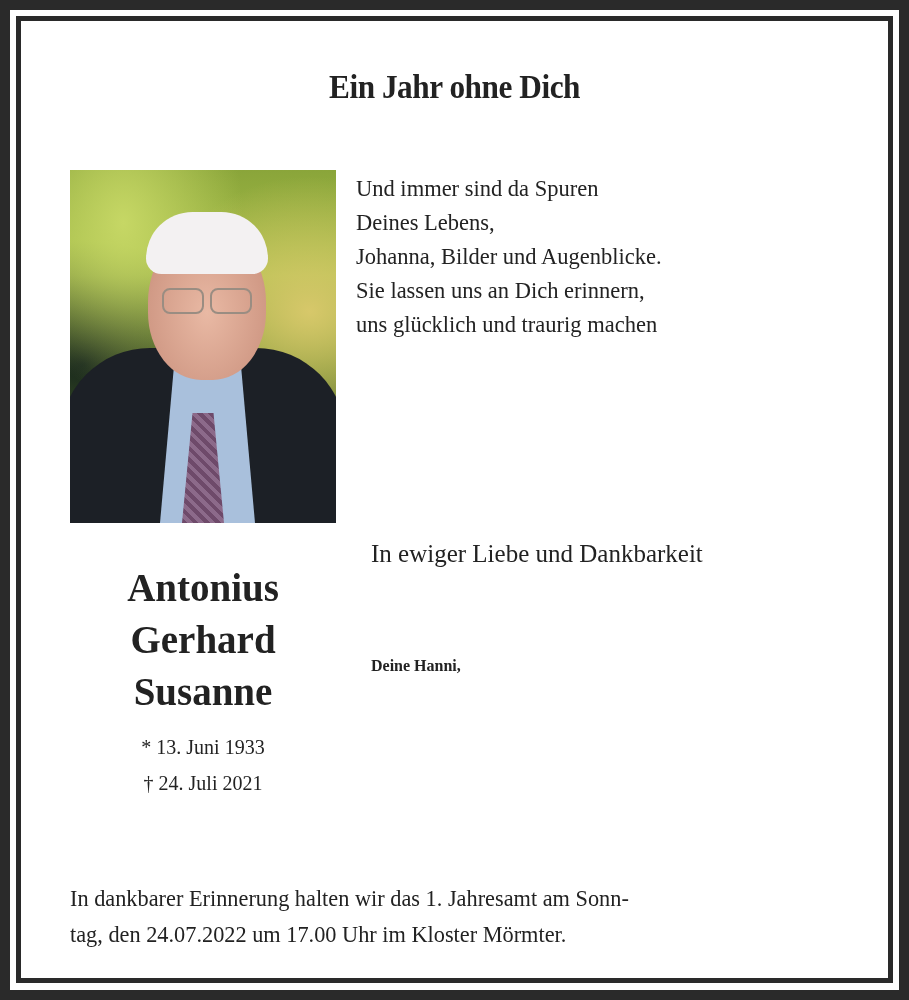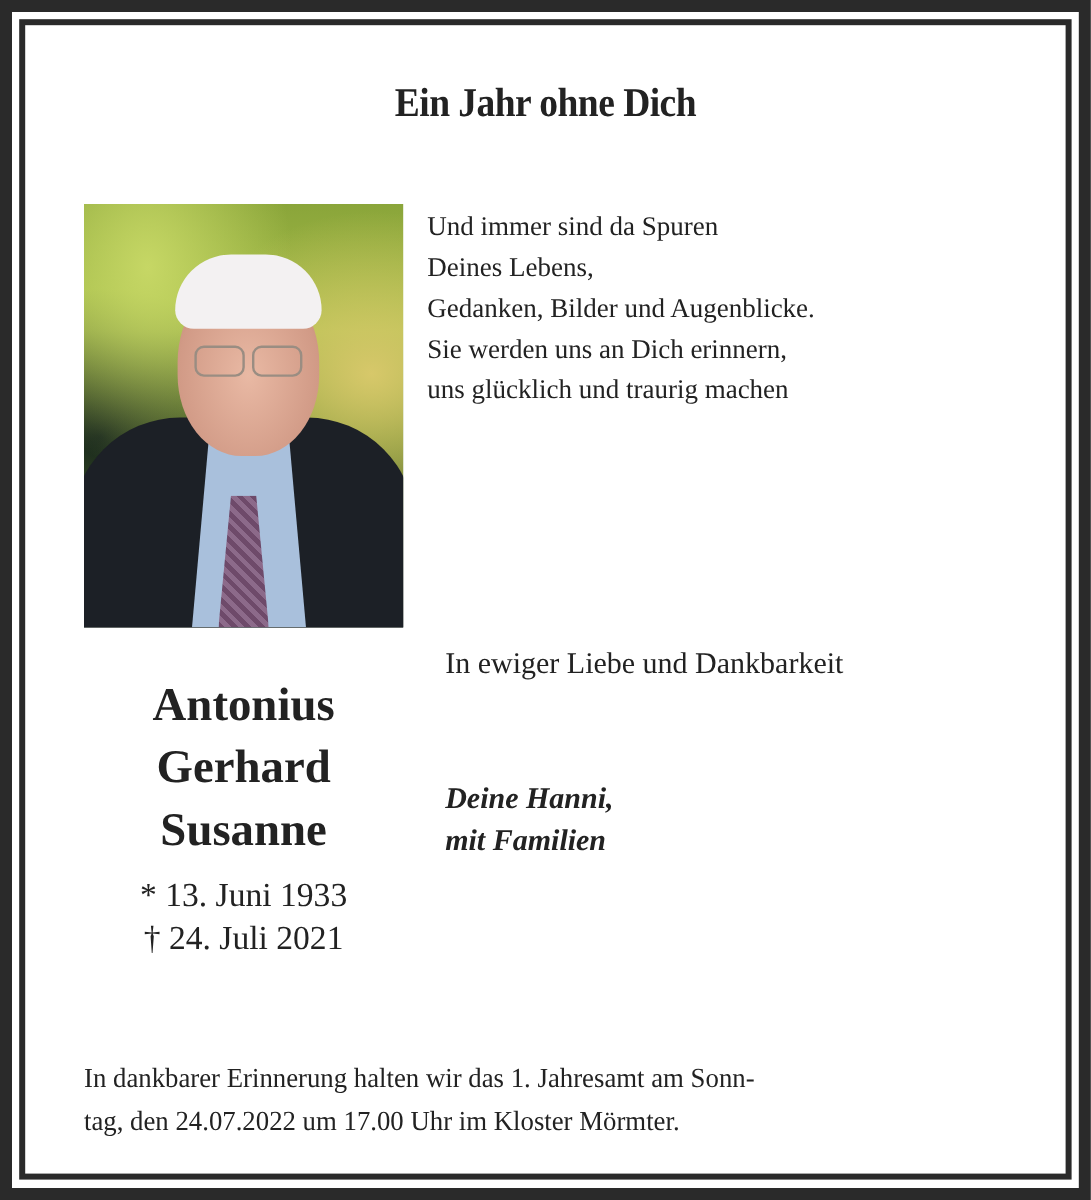--- a/index.html
+++ b/index.html
@@ -19,22 +19,22 @@
     .photo .tie { position:absolute; left:112px; width:42px; bottom:0; height:110px; background: repeating-linear-gradient(45deg,#6e4a6a 0 4px,#8c6a8a 4px 8px); clip-path: polygon(25% 0, 75% 0, 100% 100%, 0 100%); }
     .photo .face { position:absolute; left:78px; top:60px; width:118px; height:150px; background: radial-gradient(ellipse at 50% 55%, #e9b9a4 0%, #d19a86 70%, #b88070 100%); border-radius: 48% 48% 45% 45%; }
     .photo .hair { position:absolute; left:76px; top:42px; width:122px; height:62px; background:#f3f1f2; border-radius: 60px 60px 20px 20px; }
     .photo .glasses { position:absolute; left:92px; top:118px; width:92px; height:26px; }
     .photo .glasses span { position:absolute; top:0; width:38px; height:22px; border:2px solid #9a8d82; border-radius: 8px; }
     .poem { position: absolute; left: 356px; top: 172px; font-size: 22.5px; line-height: 34px; }
     .poem div { white-space: nowrap; }
     .dedication { position: absolute; left: 371px; top: 495px; font-size: 25px; line-height: 38px; }
     .dedication div { white-space: nowrap; margin-top: 40px; }
     .name-block { position: absolute; left: 70px; top: 562px; width: 266px; text-align: center; font-weight: bold; font-size: 39px; line-height: 52px; }
-    .dates { position: absolute; left: 70px; top: 729px; width: 266px; text-align: center; font-size: 28px; line-height: 36px; }
-    .signers { position: absolute; left: 371px; top: 648px; font-weight: bold; font-size: 25px; line-height: 35px; font-style: italic; }
+    .dates { position: absolute; left: 70px; top: 729px; width: 266px; text-align: center; font-size: 20px; line-height: 36px; }
+    .signers { position: absolute; left: 371px; top: 648px; font-weight: bold; font-size: 16px; line-height: 35px; }
     .signers div { white-space: nowrap; }
     .notice { position: absolute; left: 70px; top: 881px; font-size: 23px; line-height: 36px; transform: scaleX(0.97); transform-origin: left; }
     .notice div { white-space: nowrap; }
   </style>
 </head>
 <body>
 
 <div class="outer-white"></div>
 <div class="inner-frame"></div>
 
@@ -49,41 +49,40 @@
   <div class="hair"></div>
   <div class="glasses">
       <span style="left:0"></span>
       <span style="left:48px"></span>
     </div>
 </div>
 
 <div class="poem serif">
   <div>Und immer sind da Spuren</div>
   <div>Deines Lebens,</div>
-  <div>Gedanken, Bilder und Augenblicke.</div>
-  <div>Sie werden uns an Dich erinnern,</div>
+  <div>Johanna, Bilder und Augenblicke.</div>
+  <div>Sie lassen uns an Dich erinnern,</div>
   <div>uns glücklich und traurig machen</div>
 </div>
 
 <div class="dedication serif">
   <div>In ewiger Liebe und Dankbarkeit</div>
 </div>
 
 <div class="name-block serif">
   <div>Antonius</div>
   <div>Gerhard</div>
   <div>Susanne</div>
 </div>
 
 <div class="dates serif">
   <div>* 13. Juni 1933</div>
   <div>† 24. Juli 2021</div>
 </div>
 
 <div class="signers serif">
   <div>Deine Hanni,</div>
-  <div>mit Familien</div>
 </div>
 
 <div class="notice serif">
   <div>In dankbarer Erinnerung halten wir das 1. Jahresamt am Sonn-</div>
   <div>tag, den 24.07.2022 um 17.00 Uhr im Kloster Mörmter.</div>
 </div>
 
 </body></html>

